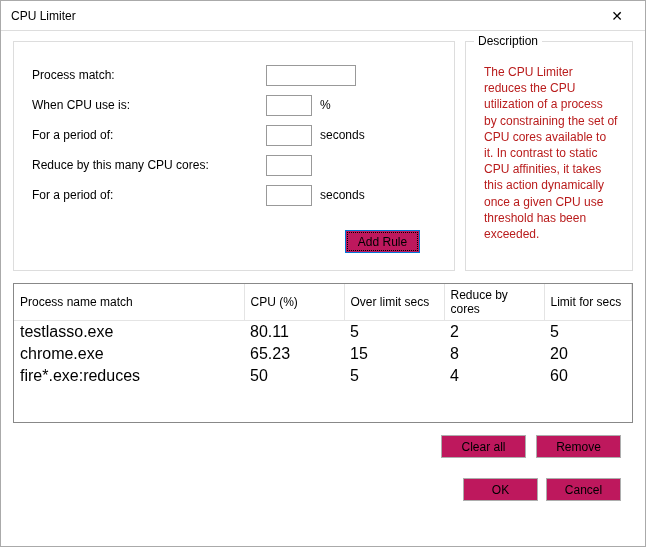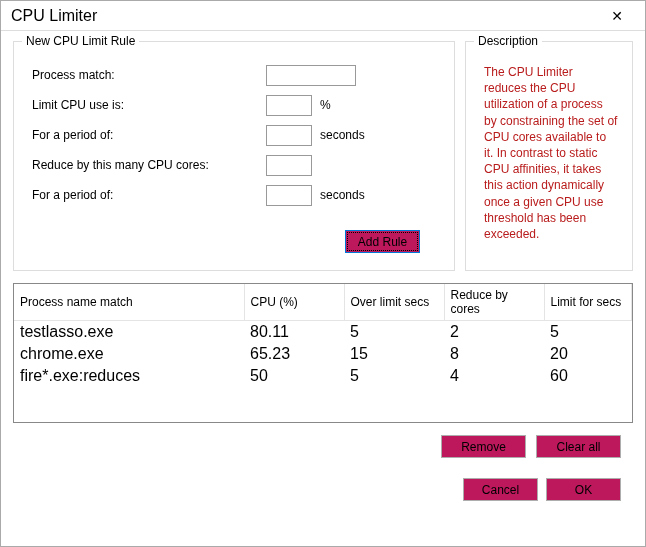--- a/index.html
+++ b/index.html
@@ -14,21 +14,21 @@
     border: 1px solid #aaa;
     overflow: hidden;
   }
   .titlebar {
     height: 30px;
     display: flex;
     align-items: center;
     padding: 0 8px 0 10px;
     border-bottom: 1px solid #ddd;
   }
-  .titlebar .title { flex: 1; font-size: 16px; }
+  .titlebar .title { flex: 1; font-size: 12px; }
   .titlebar .close { width: 40px; text-align: center; font-size: 14px; font-family: Arial, sans-serif; }
   .content { padding: 10px 12px 0 12px; }
   .row1 { display: flex; gap: 10px; }
   .groupbox {
     border: 1px solid #ddd;
     position: relative;
     padding: 18px 12px 12px 12px;
   }
   .groupbox .legend {
     position: absolute;
@@ -118,28 +118,27 @@
 <body>
 
 <div class="titlebar">
   <div class="title">CPU Limiter</div>
   <div class="close">✕</div>
 </div>
 
 <div class="content">
   <div class="row1">
     <div class="groupbox gb-rule">
-      <div class="legend">New CPU Limit Rule</div>
 
       <div class="form-row">
         <div class="lbl">Process match:</div>
         <input type="text" class="inp-wide" value="" style="">
       </div>
       <div class="form-row">
-        <div class="lbl">Limit CPU use is:</div>
+        <div class="lbl">When CPU use is:</div>
         <input type="text" class="inp-narrow" value="" style="">
         <div class="suffix">%</div>
       </div>
       <div class="form-row">
         <div class="lbl">For a period of:</div>
         <input type="text" class="inp-narrow" value="" style="">
         <div class="suffix">seconds</div>
       </div>
       <div class="form-row">
         <div class="lbl">Reduce by this many CPU cores:</div>
@@ -193,21 +192,21 @@
             <td class="c2">50</td>
             <td class="c3">5</td>
             <td class="c4">4</td>
             <td class="c5">60</td>
           </tr>
         </tbody>
     </table>
   </div>
 
   <div class="btnrow">
+    <button class="btn">Clear all</button>
     <button class="btn">Remove</button>
-    <button class="btn">Clear all</button>
   </div>
 
   <div class="dialog-btns">
+    <button class="btn">OK</button>
     <button class="btn">Cancel</button>
-    <button class="btn">OK</button>
   </div>
 </div>
 
 </body></html>

